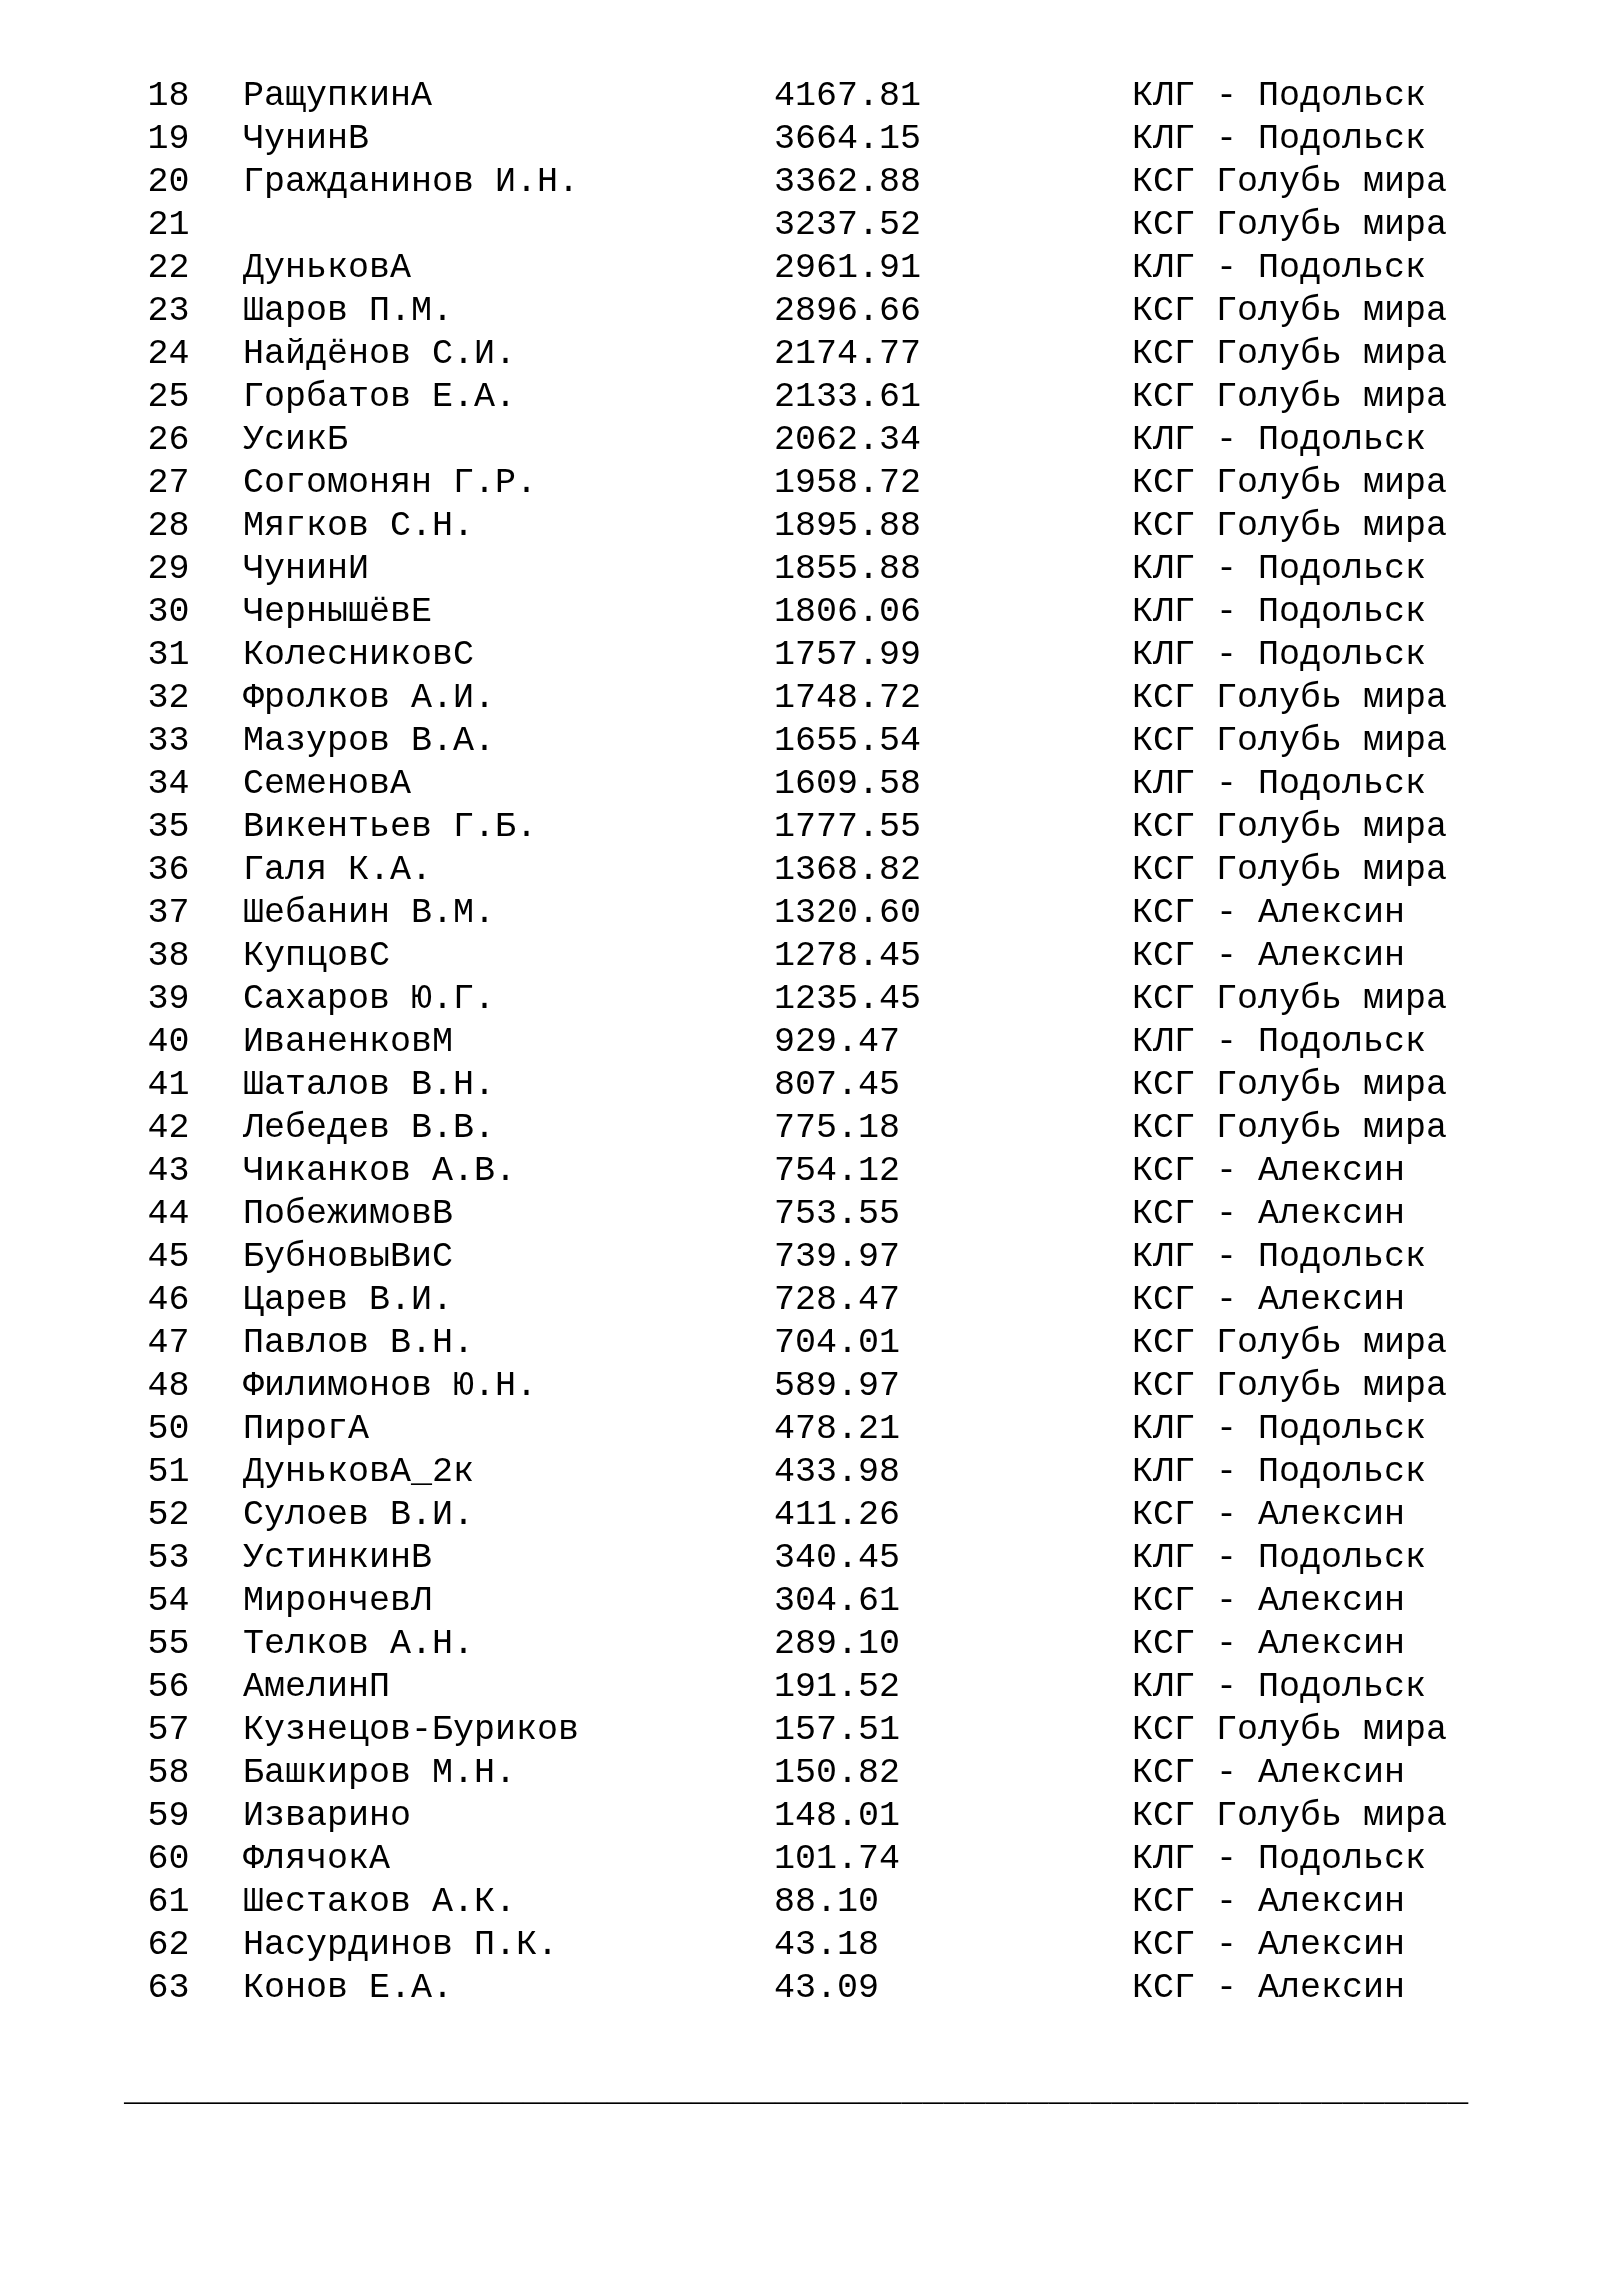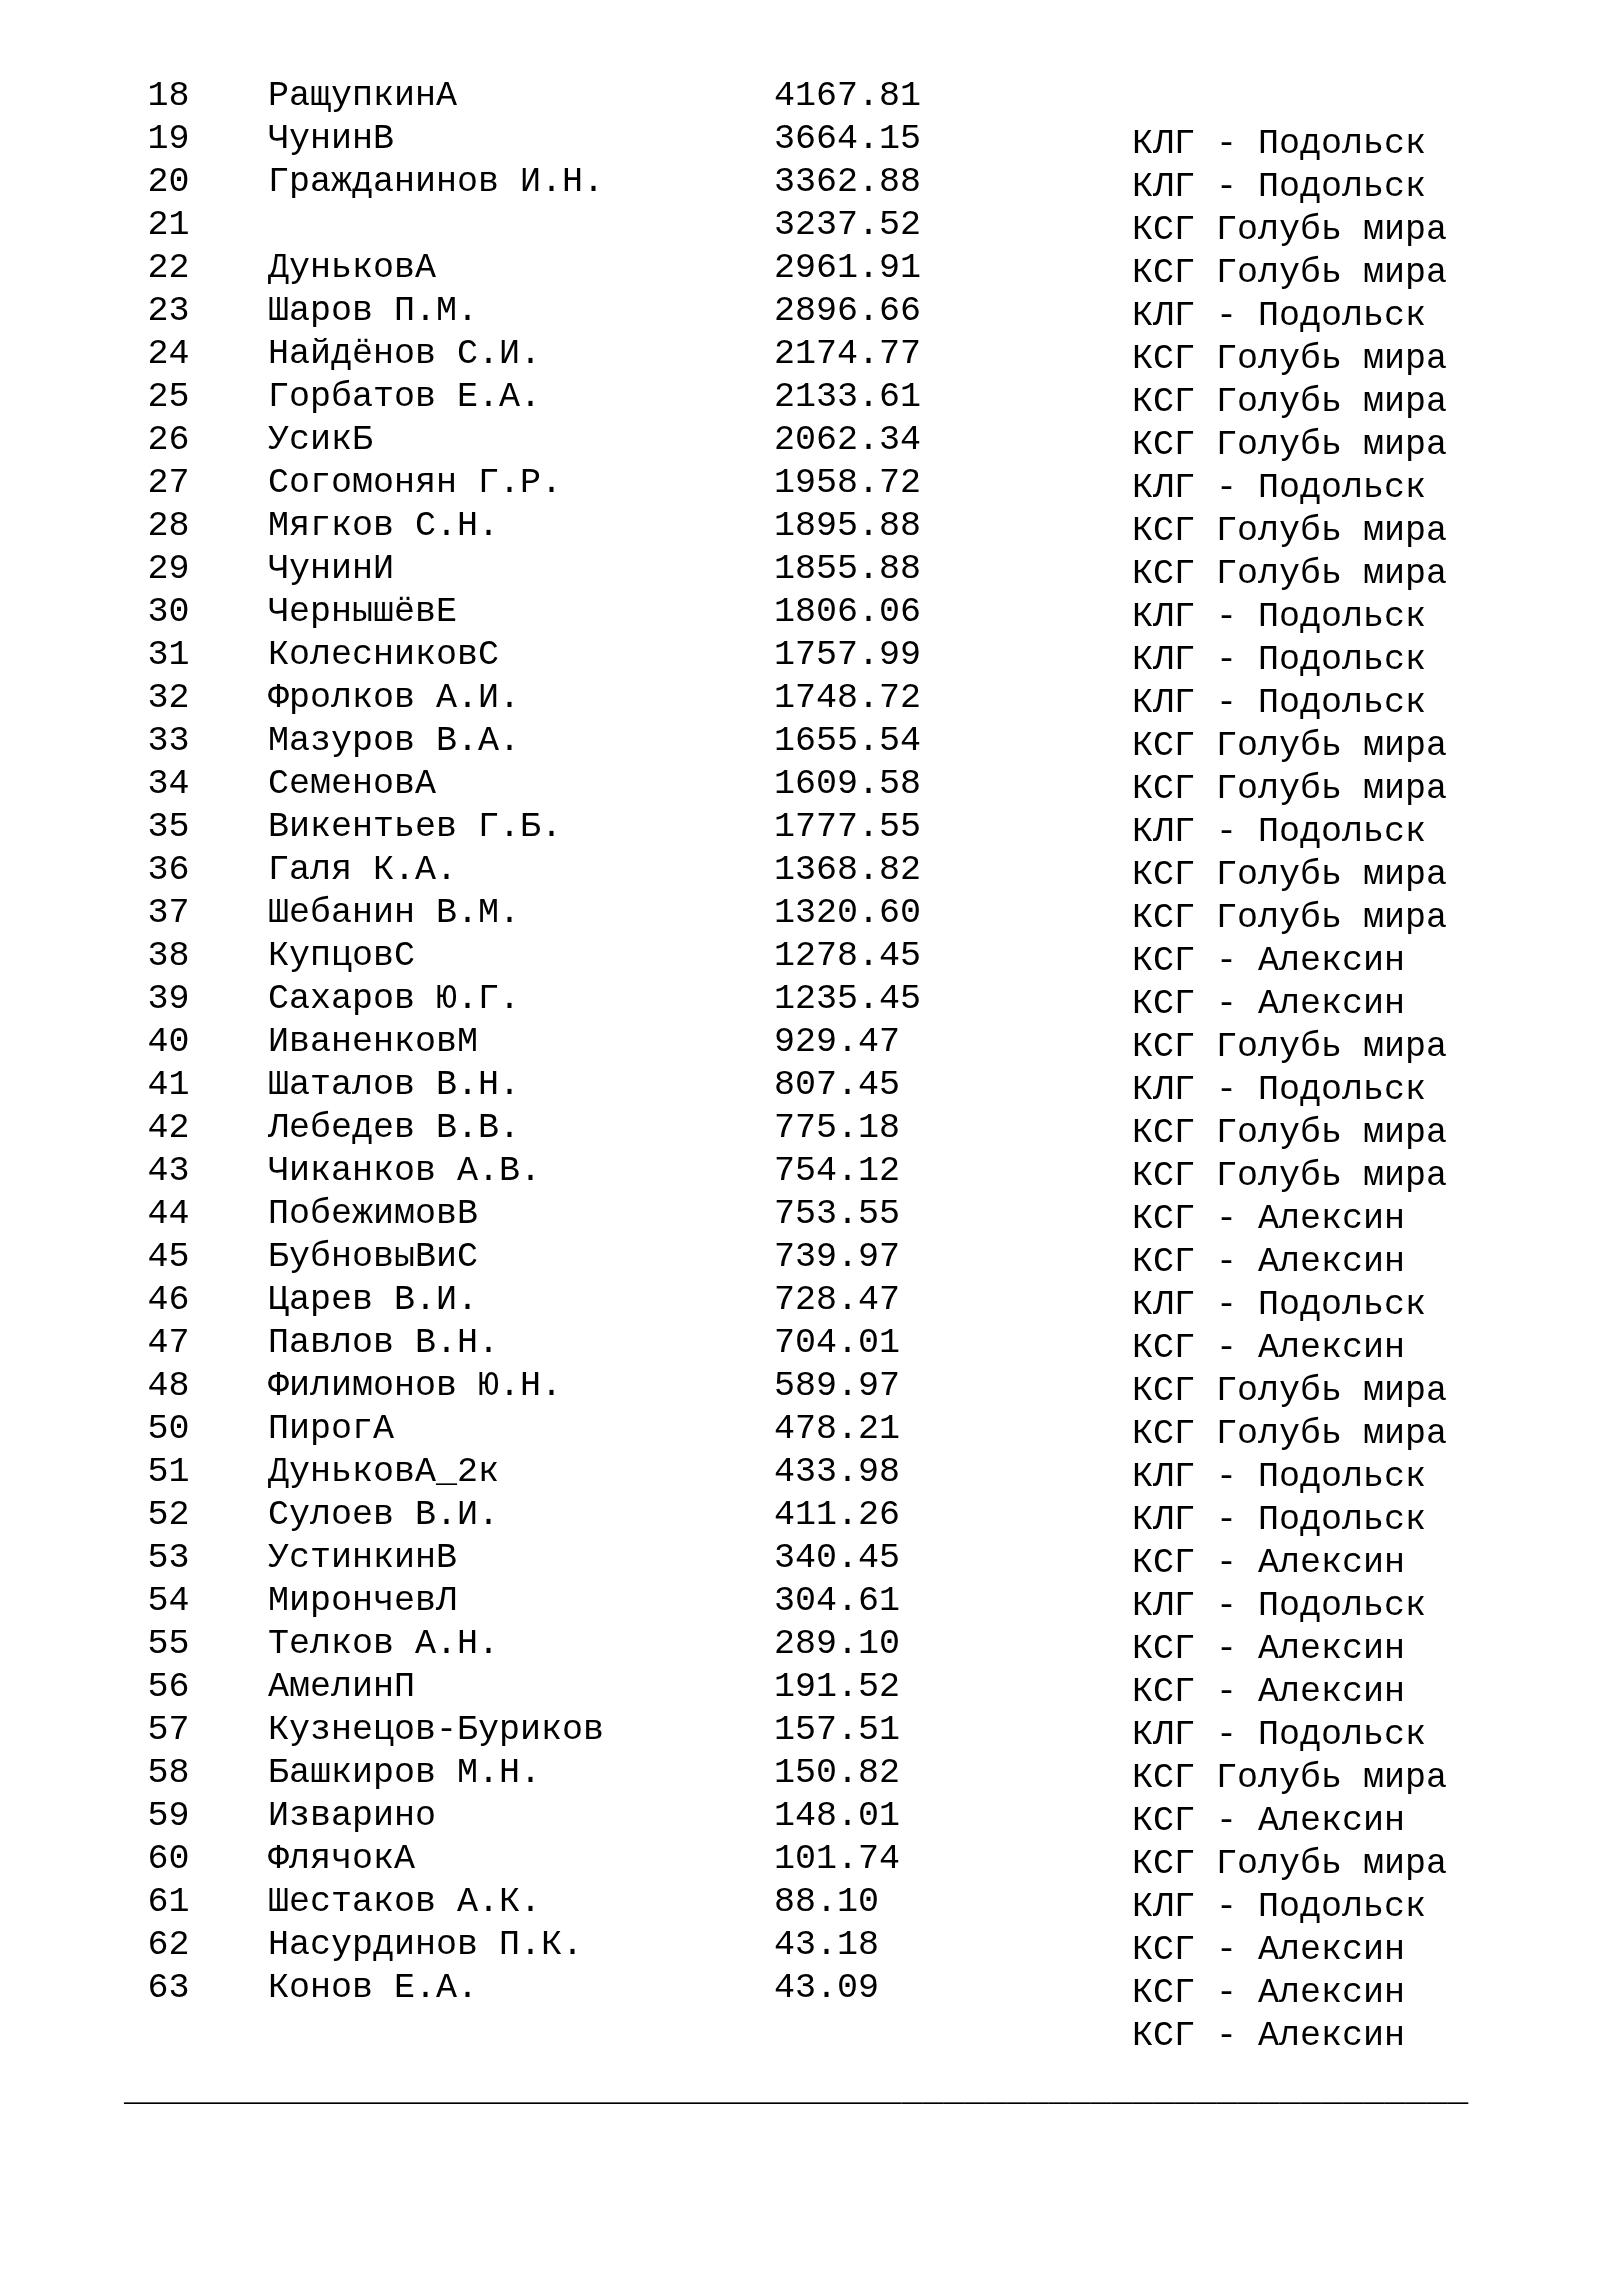--- a/index.html
+++ b/index.html
@@ -24,23 +24,23 @@
     width: 100%;
   }
   .row {
     position: relative;
     height: 43px;
     line-height: 43px;
     white-space: pre;
   }
   .cell { position: absolute; top: 0; }
   .rank  { left: 124px; width: 89px;  text-align: center; }
-  .name  { left: 268px; }
+  .name  { left: 243px; }
   .score { left: 774px; width: 258px; }
-  .club  { left: 1132px; margin-top: 48px; }
+  .club  { left: 1132px; }
   .separator {
     position: absolute;
     left: 124px;
     top: 2070px;
     height: 43px;
     line-height: 43px;
     white-space: pre;
     letter-spacing: 0;
     font-family: Liberation Mono, monospace;
   }

